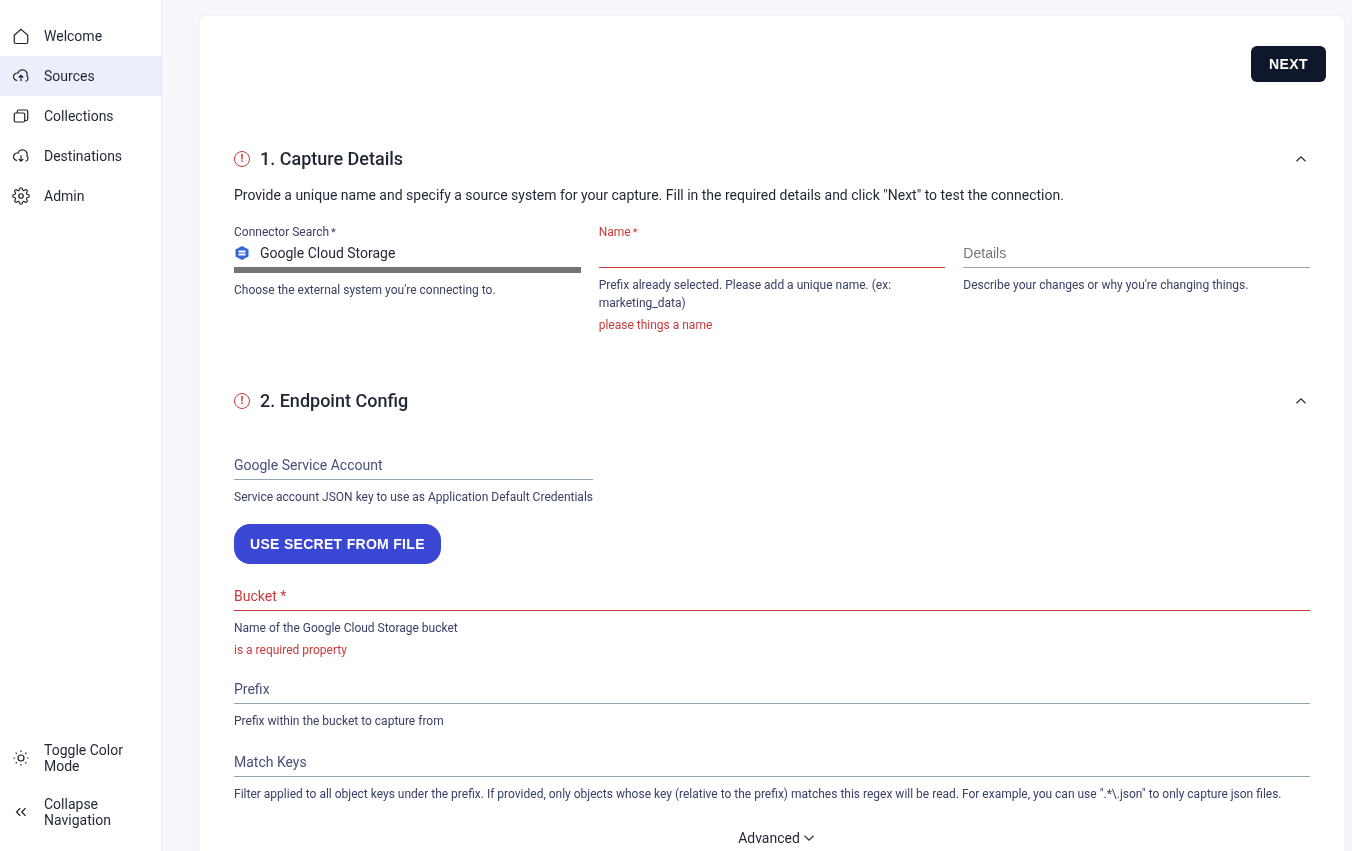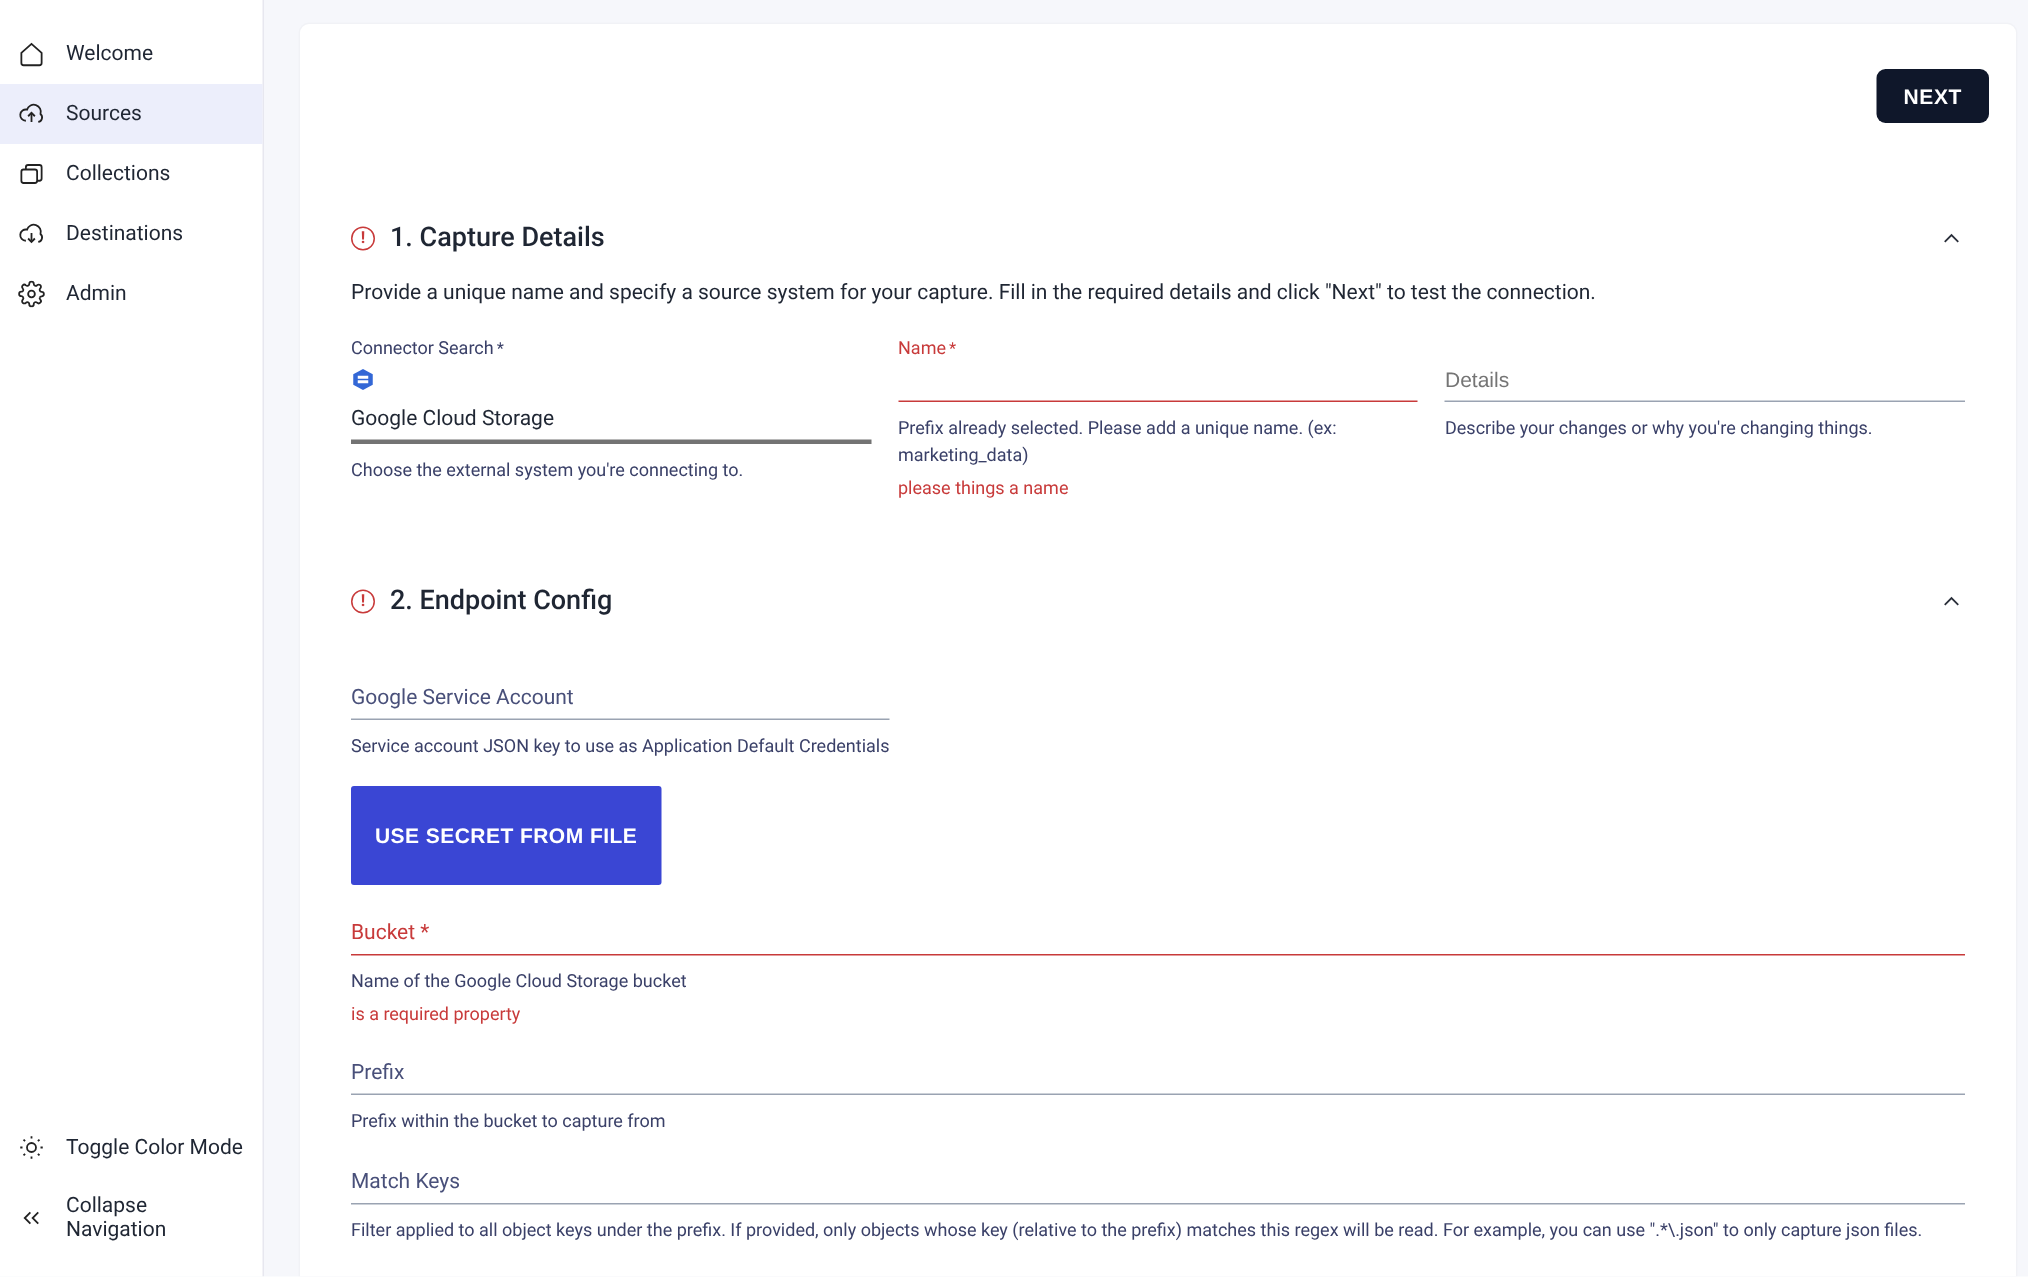--- a/index.html
+++ b/index.html
@@ -9,21 +9,21 @@
     color: #333;
     font-size: 14px;
     width: 1352px;
     height: 851px;
     overflow: hidden;
     position: relative;
   }
   .sidebar {
     position: absolute;
     left: 0; top: 0;
-    width: 176px;
+    width: 162px;
     height: 100%;
     background: #fff;
     border-right: 1px solid #e7e7ef;
     display: flex;
     flex-direction: column;
   }
   .sidebar-top { flex: 1; padding-top: 16px; }
   .sidebar-bottom { padding-bottom: 12px; }
   .nav-item {
     display: flex;
@@ -133,27 +133,26 @@
     width: 100%;
     font-size: 14px;
     padding: 4px 0 6px 0;
     background: transparent;
     color: #1f2633;
     outline: none;
   }
   .input-line.error { border-bottom-color: #c83a3a; }
   .connector-display {
     display: flex;
-    align-items: flex-start;
+    align-items: flex-end;
     gap: 10px;
-    border-bottom: 3px solid #737373;
+    border-bottom: 6px solid #737373;
     padding: 4px 0 6px 0;
     font-size: 14px;
     color: #1f2633;
-    flex-direction: column;
   }
   .gcs-icon {
     width: 16px; height: 16px;
     display:inline-flex;
     align-items:center;
     justify-content:center;
   }
   .help-text {
     font-size: 12px;
     color: #3a4068;
@@ -185,22 +184,22 @@
   }
   .float-group.error { border-bottom-color: #c83a3a; }
   .float-group .floating-label.error { color: #c83a3a; }
   .btn-secondary {
     background: #3a46d4;
     color: #fff;
     font-weight: 600;
     font-size: 14px;
     letter-spacing: 0.3px;
     border: none;
-    border-radius: 2px;
-    padding: 25px 16px;
+    border-radius: 16px;
+    padding: 12px 16px;
     cursor: pointer;
   }
   .accordion {
     border-bottom: 1px solid #e4e4ea;
     padding: 16px 8px 16px 20px;
     display: flex;
     justify-content: center;
     align-items: center;
     cursor: pointer;
     font-size: 14px;

